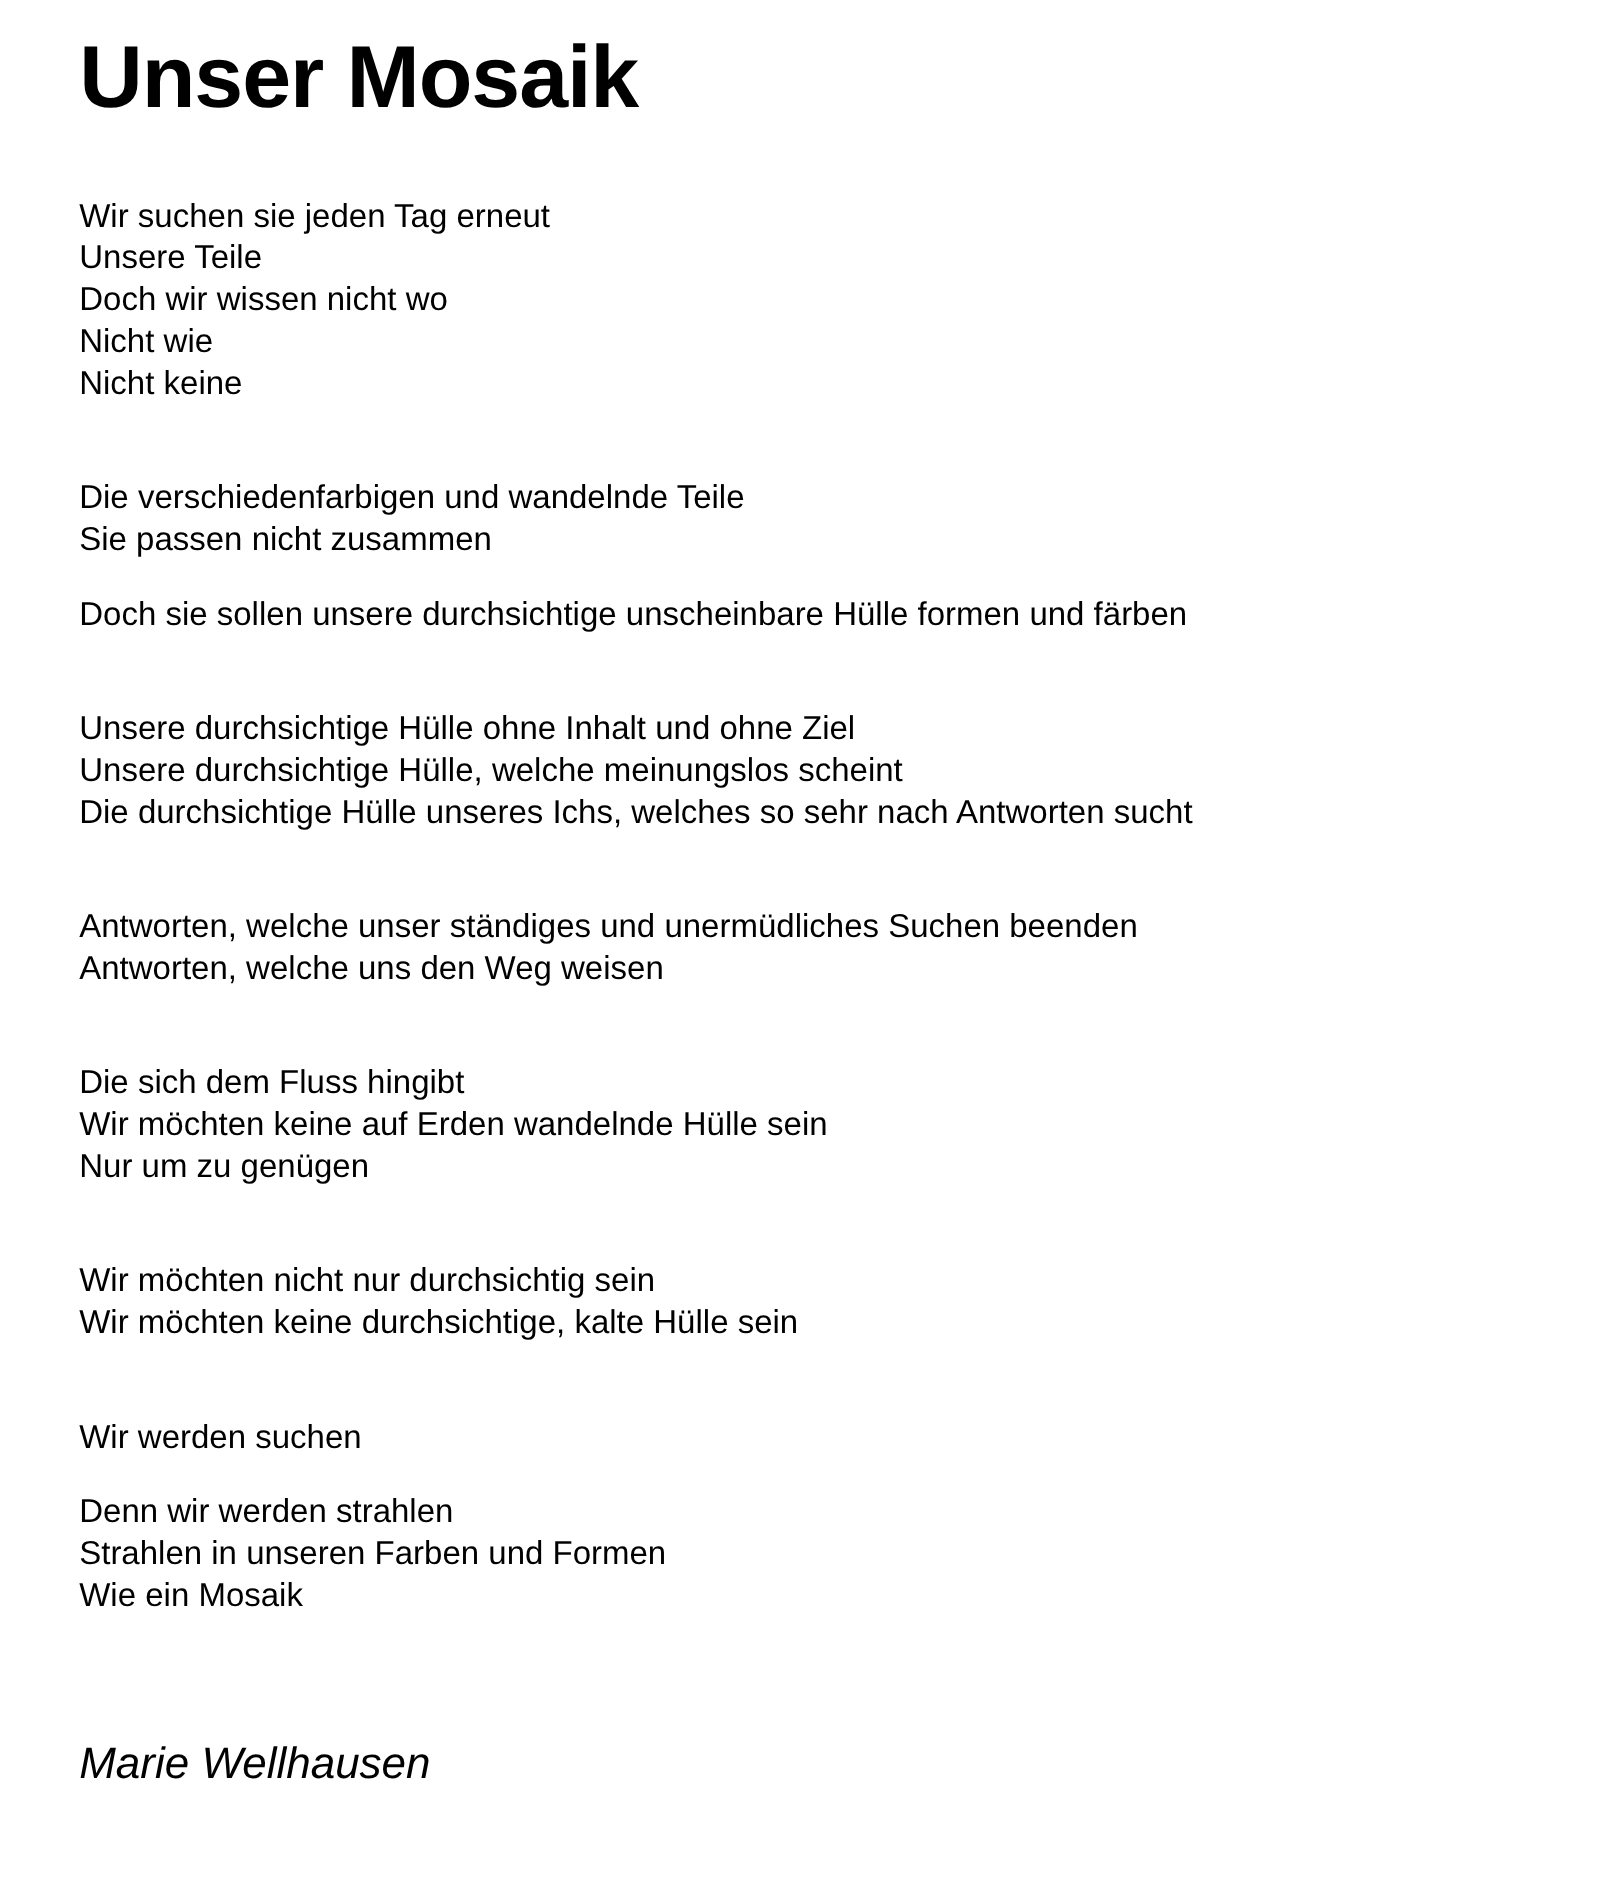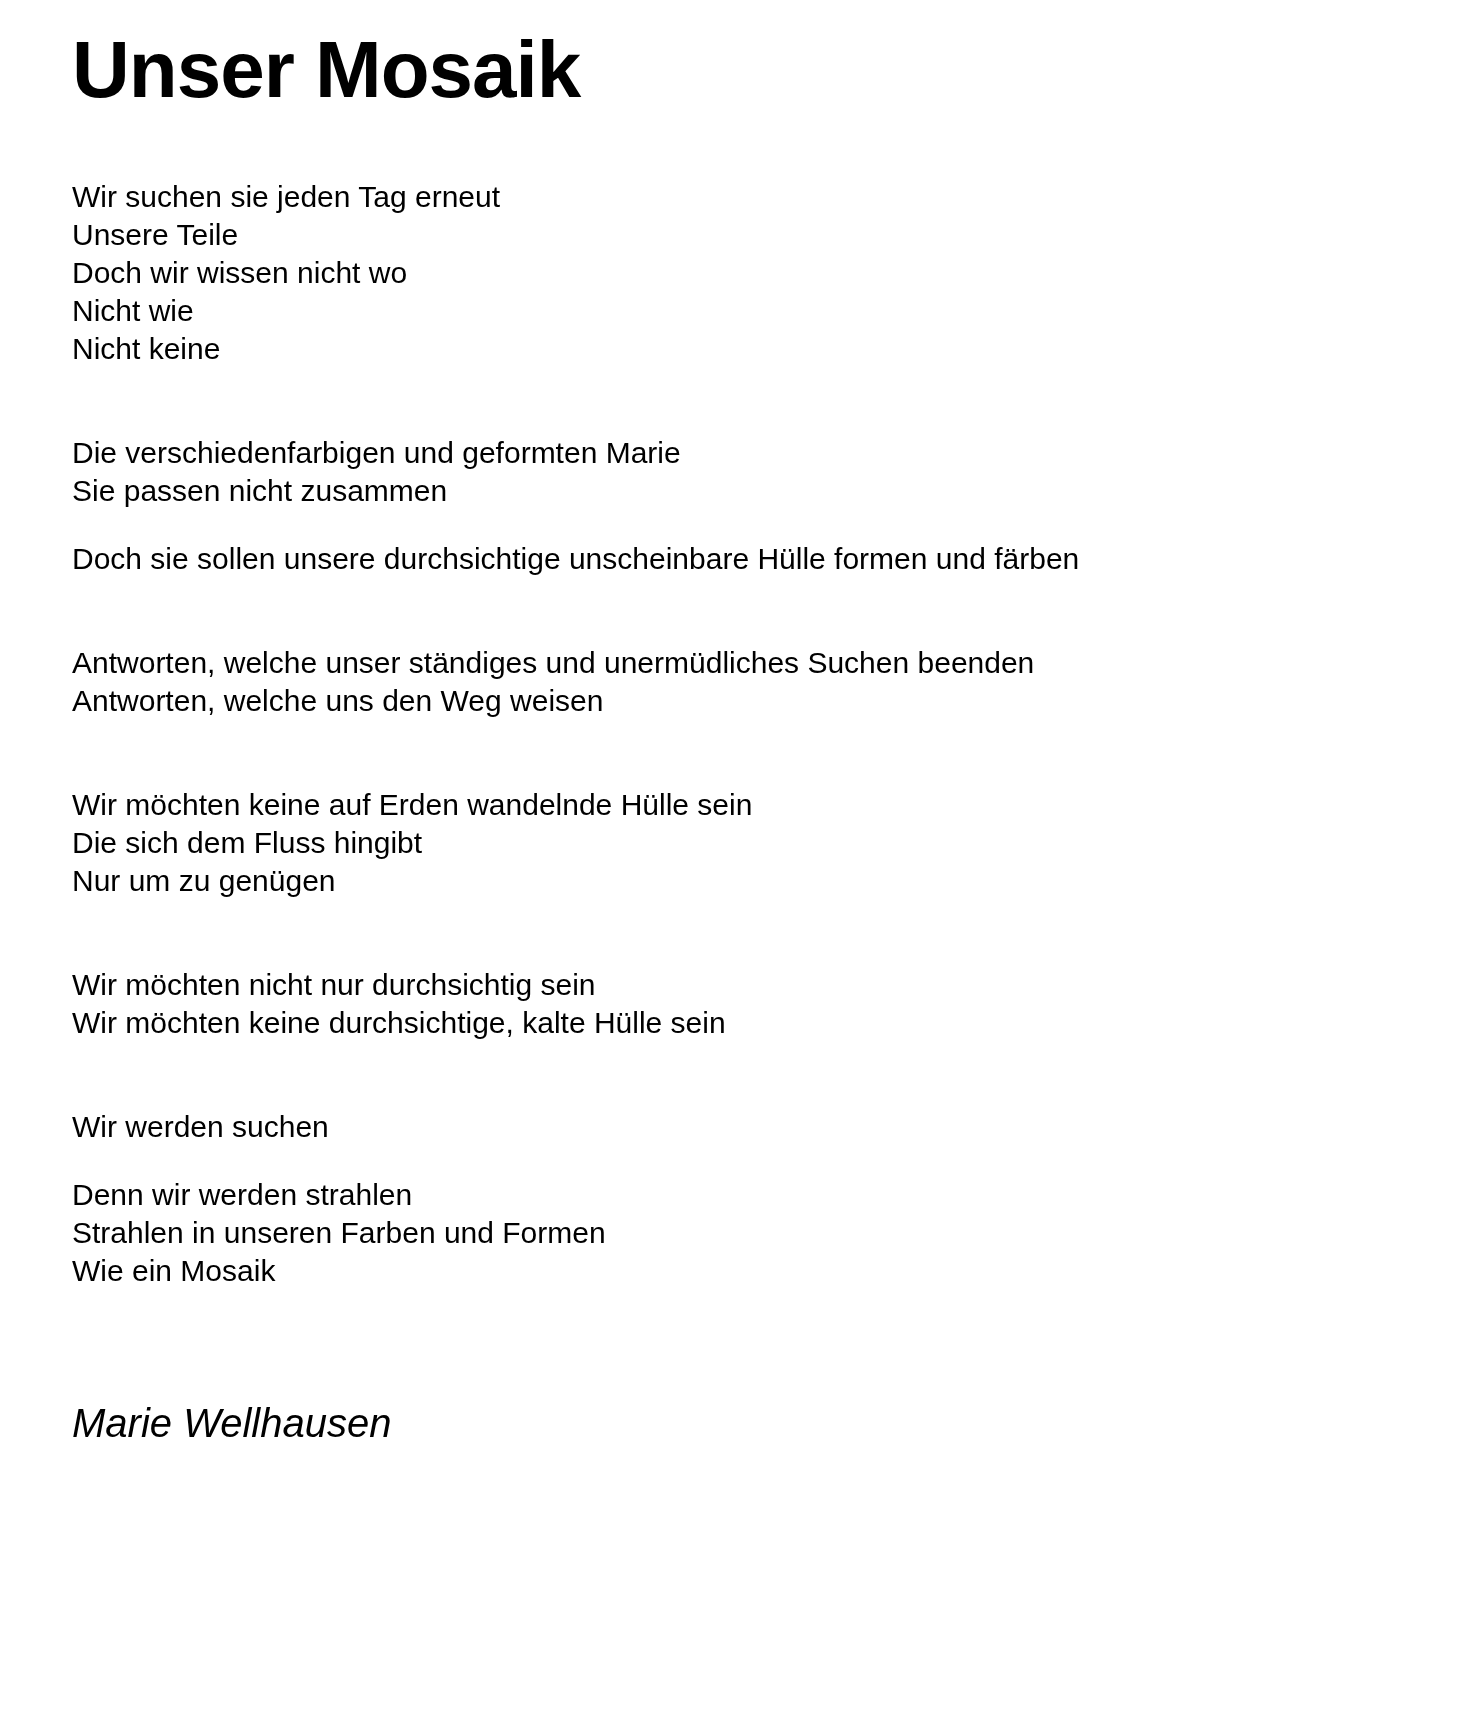--- a/index.html
+++ b/index.html
@@ -56,37 +56,42 @@
 
   <section class="stanza g-large">
     <p class="line">Wir suchen sie jeden Tag erneut</p>
     <p class="line">Unsere Teile</p>
     <p class="line">Doch wir wissen nicht wo</p>
     <p class="line">Nicht wie</p>
     <p class="line">Nicht keine</p>
   </section>
 
   <section class="stanza g-small">
-    <p class="line">Die verschiedenfarbigen und geformten Marie</p>
+    <p class="line">Die verschiedenfarbigen und wandelnde Teile</p>
     <p class="line">Sie passen nicht zusammen</p>
   </section>
 
   <section class="stanza g-large">
     <p class="line">Doch sie sollen unsere durchsichtige unscheinbare Hülle formen und färben</p>
   </section>
 
+  <section class="stanza g-large">
+    <p class="line">Unsere durchsichtige Hülle ohne Inhalt und ohne Ziel</p>
+    <p class="line">Unsere durchsichtige Hülle, welche meinungslos scheint</p>
+    <p class="line">Die durchsichtige Hülle unseres Ichs, welches so sehr nach Antworten sucht</p>
+  </section>
 
   <section class="stanza g-large">
     <p class="line">Antworten, welche unser ständiges und unermüdliches Suchen beenden</p>
     <p class="line">Antworten, welche uns den Weg weisen</p>
   </section>
 
   <section class="stanza g-large">
+    <p class="line">Die sich dem Fluss hingibt</p>
     <p class="line">Wir möchten keine auf Erden wandelnde Hülle sein</p>
-    <p class="line">Die sich dem Fluss hingibt</p>
     <p class="line">Nur um zu genügen</p>
   </section>
 
   <section class="stanza g-large">
     <p class="line">Wir möchten nicht nur durchsichtig sein</p>
     <p class="line">Wir möchten keine durchsichtige, kalte Hülle sein</p>
   </section>
 
   <section class="stanza g-small">
     <p class="line">Wir werden suchen</p>

